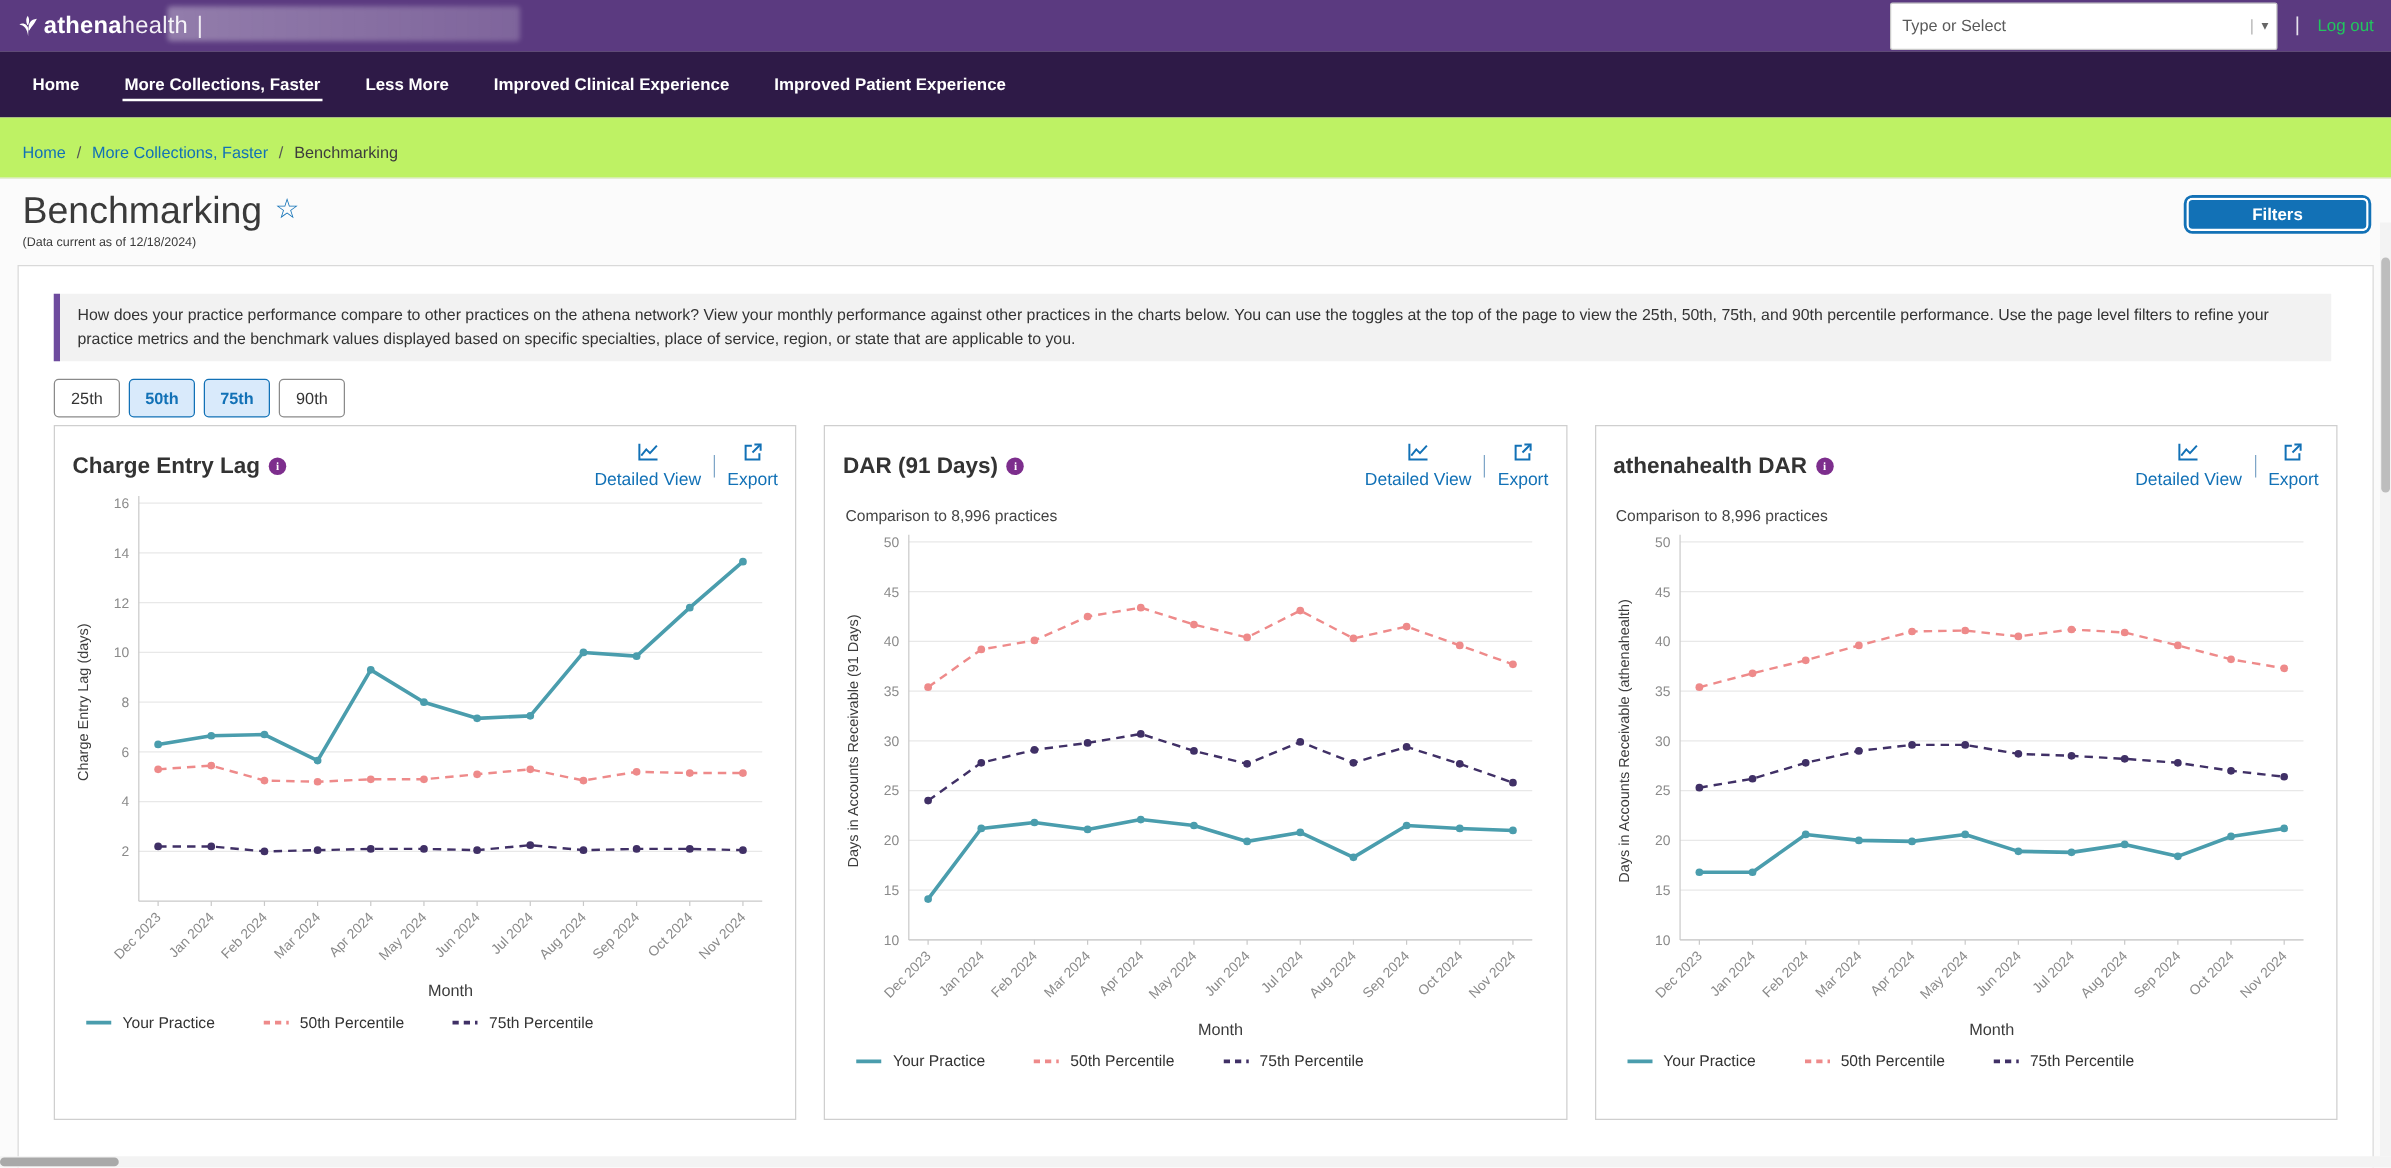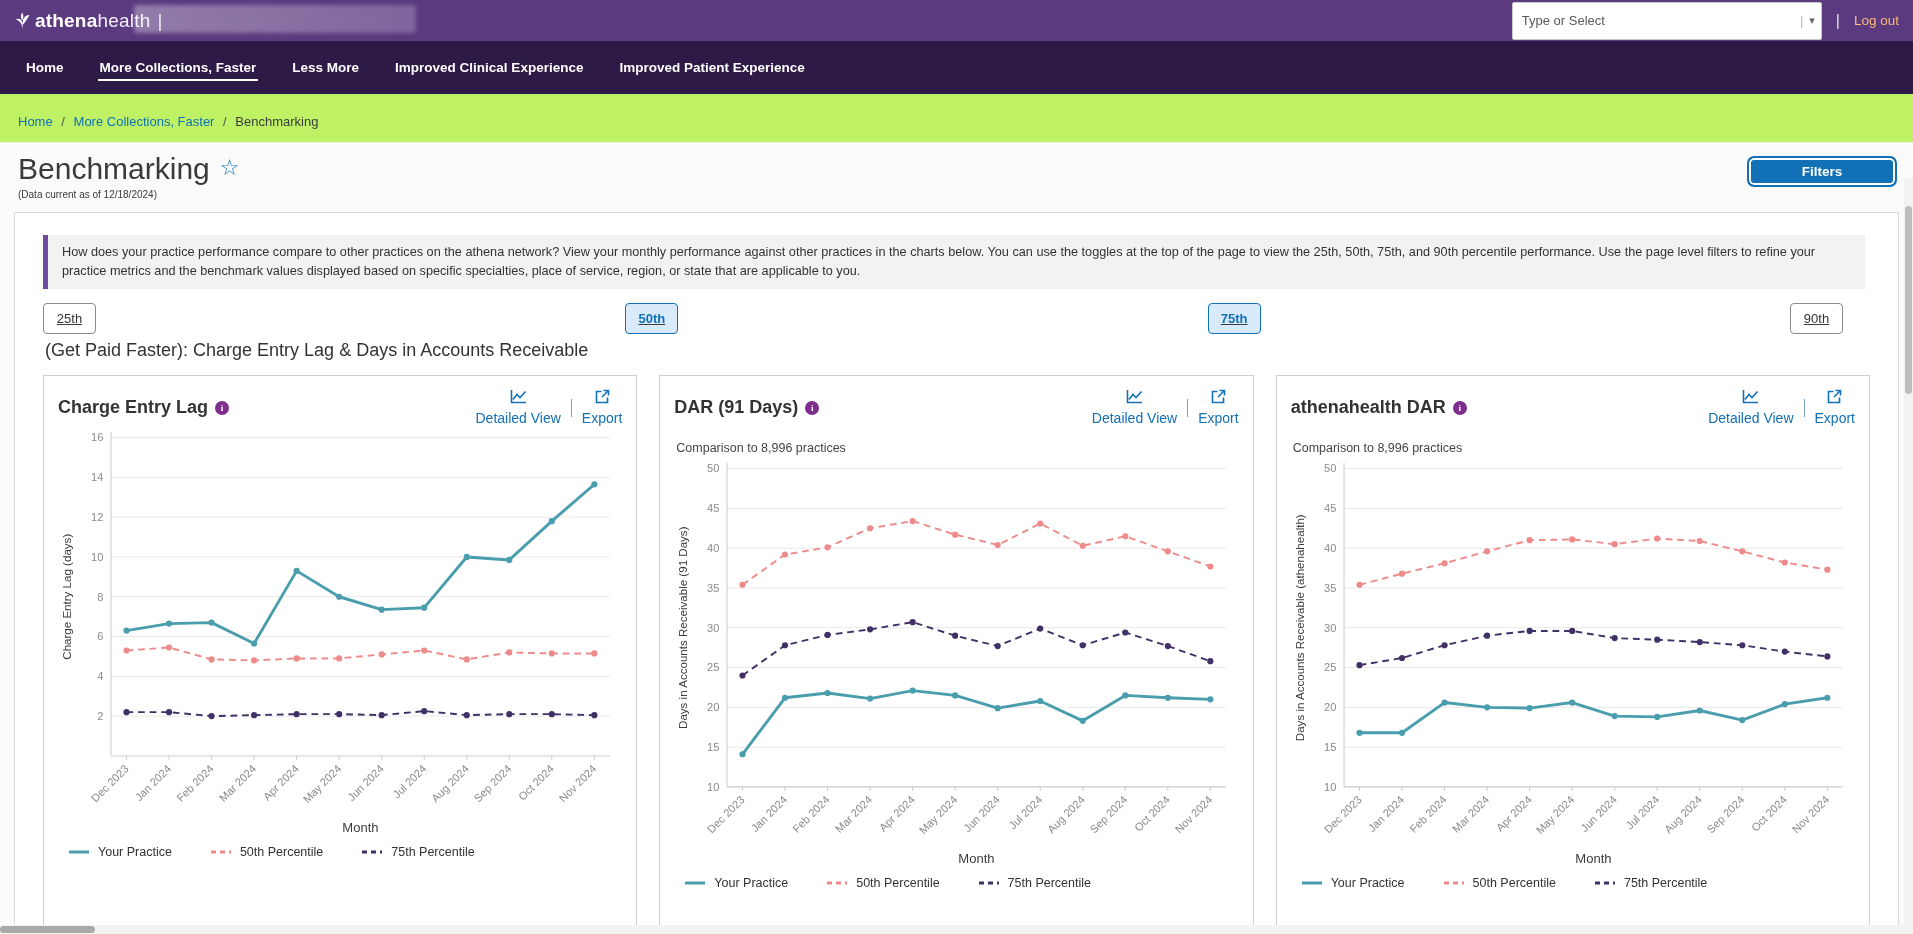--- a/index.html
+++ b/index.html
@@ -16,21 +16,21 @@
   .search-redacted { position:absolute; left:134px; top:5px; width:282px; height:28px;
     background:linear-gradient(90deg, rgba(255,255,255,.34), rgba(255,255,255,.22));
     border-radius:3px; filter:blur(2px); }
   .topbar-right { margin-left:auto; display:flex; align-items:center; gap:14px; }
   .combobox { width:310px; height:38px; background:#fff; border:1px solid #c9c9c9; border-radius:2px;
     display:flex; align-items:center; padding:0 6px 0 9px; font-size:13px; color:#5a5a5a; }
   .combobox .ph { flex:1; }
   .combobox .vline { color:#b5b5b5; margin-right:6px; font-weight:300; }
   .combobox .chev { color:#666; font-size:11px; }
   .topbar-divider { color:#fff; opacity:.85; font-size:16px; font-weight:300; }
-  .logout { color:#fdba74; font-size:13.5px; cursor:pointer; }
+  .logout { color:#22c55e; font-size:13.5px; cursor:pointer; }
 
   
   .navbar { height:53px; background:#2e1a47; display:flex; align-items:center; padding:0 12px; gap:8px; }
   .nav-item { color:#fff; font-size:13.5px; font-weight:bold; padding:8px 14px; position:relative; cursor:pointer; }
   .nav-item.active:after { content:""; position:absolute; left:12px; right:12px; bottom:2px; height:2px; background:#fff; }
 
   
   .crumb-row { padding:20px 18px 13px 18px; border-bottom:1px solid #ececec; font-size:13px; background:#bef264; }
   .crumb-link { color:#1271b6; cursor:pointer; text-decoration:none; }
   .crumb-sep { color:#555; margin:0 5px; }
@@ -41,21 +41,21 @@
   .star { color:#1271b6; font-size:22px; margin-left:10px; vertical-align:4px; cursor:pointer; }
   .subtitle { font-size:10px; color:#3c3c3c; margin-top:3px; }
   .filters-btn { margin-left:auto; margin-top:4px; width:150px; height:31px; background:#1271b6; color:#fff;
     font-size:13.5px; font-weight:bold; border:2px solid #1271b6; border-radius:7px;
     box-shadow:inset 0 0 0 2px #fff; cursor:pointer; font-family:inherit; }
 
   
   .panel { margin:12px 14px 0 14px; background:#fff; border:1px solid #d9d9d9; height:730px; padding:22px 28px 0 28px; }
   .banner { background:#f2f2f2; border-left:5px solid #6e4b9e; padding:8px 14px; font-size:12.7px; line-height:1.5;
     color:#333; max-width:1822px; }
-  .toggles-row { display:flex; justify-content:space-between; gap:7px; margin:14px 27px 6px 0;text-decoration:underline; }
+  .toggles-row { display:flex; justify-content:flex-start; gap:7px; margin:14px 1px 6px 0; }
   .toggle { min-width:53px; height:31px; padding:0 12px; background:#fff; border:1px solid #8a8a8a; border-radius:4px;
     font-size:13px; color:#333; cursor:pointer; font-family:inherit; }
   .toggle.selected { background:#d9eafb; border:1px solid #1271b6; color:#1271b6; font-weight:bold; }
   .section-title { font-size:18px; color:#333; margin:2px 0 14px 2px; font-weight:400; }
 
   
   .cards-row { display:flex; gap:22px; }
   .chart-card { flex:1; background:#fff; border:1px solid #cfcfcf; padding:13px 14px 10px 14px; height:556px; }
   .card-head { display:flex; align-items:center; }
   .card-title { font-size:18px; font-weight:bold; color:#333; }
@@ -134,21 +134,20 @@
 
   <div class="banner">How does your practice performance compare to other practices on the athena network? View your monthly performance against other practices in the charts below. You can use the toggles at the top of the page to view the 25th, 50th, 75th, and 90th percentile performance. Use the page level filters to refine your practice metrics and the benchmark values displayed based on specific specialties, place of service, region, or state that are applicable to you.</div>
 
   <div class="toggles-row">
     <button class="toggle">25th</button>
     <button class="toggle selected">50th</button>
     <button class="toggle selected">75th</button>
     <button class="toggle">90th</button>
   </div>
 
-  <div class="section-title">(Get Paid Faster): Charge Entry Lag &amp; Days in Accounts Receivable</div>
 
   <div class="cards-row">
 
     <div class="chart-card">
       <div class="card-head">
         <span class="card-title">Charge Entry Lag</span>
         <span class="info-icon">i</span>
         <span class="card-links">
           <span class="card-link">
             <svg width="17" height="15" viewBox="0 0 17 15" fill="none" stroke="#1271b6" stroke-width="1.6">

